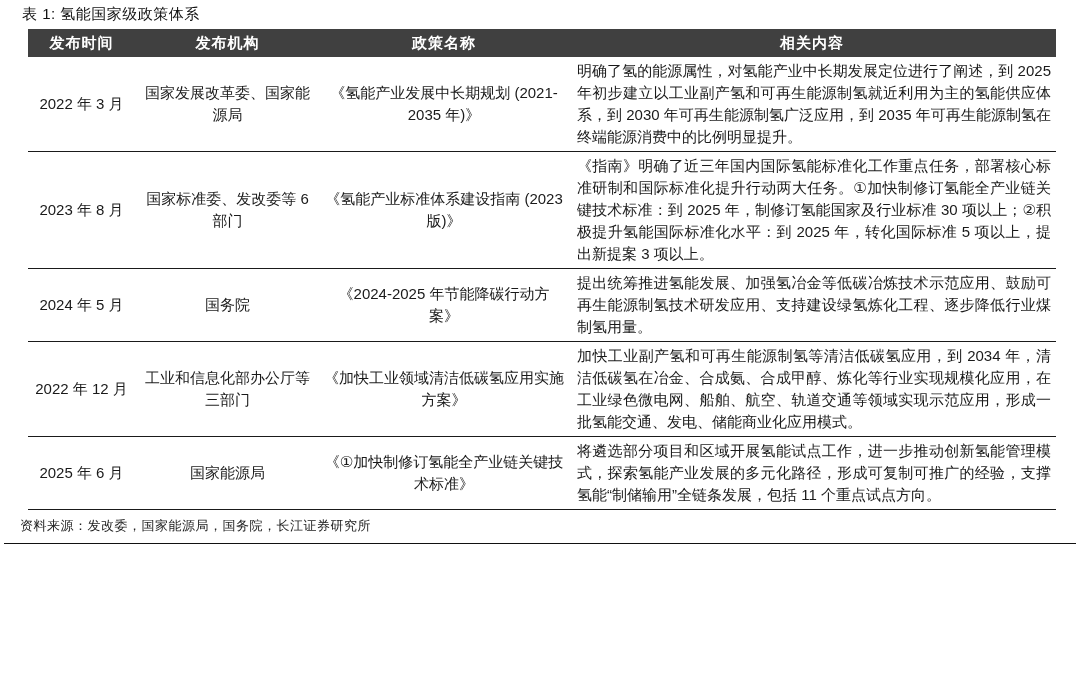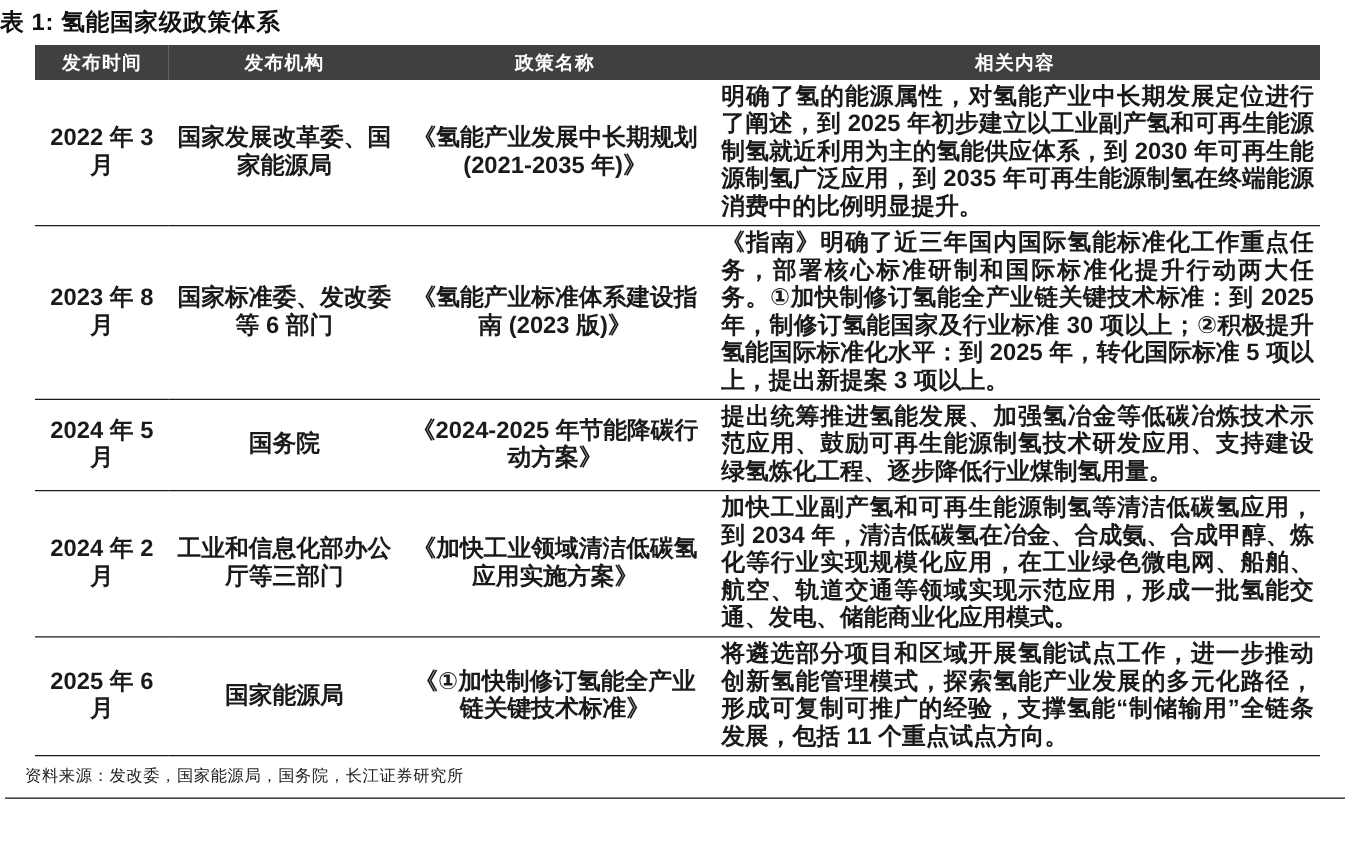--- a/index.html
+++ b/index.html
@@ -13,22 +13,23 @@
     color: #1a1a1a;
   }
   .page {
     width: 1080px;
     height: 676px;
     position: relative;
     box-sizing: border-box;
     padding-top: 5px;
   }
   .table-title {
-    font-size: 19px;
-    font-weight: bold;
+    margin-left: 22px;
+    font-size: 15px;
+    font-weight: normal;
     color: #111111;
     letter-spacing: 0.5px;
     margin-bottom: 5px;
   }
   table.policy-table {
     table-layout: fixed;
     border-collapse: collapse;
     width: 1028px;
     margin-left: 28px;
   }
@@ -41,25 +42,24 @@
     color: #ffffff;
     font-size: 15px;
     font-weight: bold;
     height: 28px;
     padding: 0;
     text-align: center;
     letter-spacing: 1px;
   }
   tbody td {
     border-bottom: 1.6px solid #1a1a1a;
-    font-size: 19px;
+    font-size: 15px;
     line-height: 22px;
     padding: 3px 4px;
     vertical-align: middle;
-    font-weight: bold;
   }
   td.cell-date, td.cell-agency, td.cell-policy {
     text-align: center;
   }
   td.cell-content {
     text-align: justify;
     padding-left: 9px;
     padding-right: 5px;
   }
   .source-row {
@@ -109,21 +109,21 @@
         <td class="cell-policy">《氢能产业标准体系建设指南 (2023 版)》</td>
         <td class="cell-content">《指南》明确了近三年国内国际氢能标准化工作重点任务，部署核心标准研制和国际标准化提升行动两大任务。①加快制修订氢能全产业链关键技术标准：到 2025 年，制修订氢能国家及行业标准 30 项以上；②积极提升氢能国际标准化水平：到 2025 年，转化国际标准 5 项以上，提出新提案 3 项以上。</td>
       </tr>
       <tr>
         <td class="cell-date">2024 年 5 月</td>
         <td class="cell-agency">国务院</td>
         <td class="cell-policy">《2024-2025 年节能降碳行动方案》</td>
         <td class="cell-content">提出统筹推进氢能发展、加强氢冶金等低碳冶炼技术示范应用、鼓励可再生能源制氢技术研发应用、支持建设绿氢炼化工程、逐步降低行业煤制氢用量。</td>
       </tr>
       <tr>
-        <td class="cell-date">2024 年 2 月</td>
+        <td class="cell-date">2022 年 12 月</td>
         <td class="cell-agency">工业和信息化部办公厅等三部门</td>
         <td class="cell-policy">《加快工业领域清洁低碳氢应用实施方案》</td>
         <td class="cell-content">加快工业副产氢和可再生能源制氢等清洁低碳氢应用，到 2034 年，清洁低碳氢在冶金、合成氨、合成甲醇、炼化等行业实现规模化应用，在工业绿色微电网、船舶、航空、轨道交通等领域实现示范应用，形成一批氢能交通、发电、储能商业化应用模式。</td>
       </tr>
       <tr>
         <td class="cell-date">2025 年 6 月</td>
         <td class="cell-agency">国家能源局</td>
         <td class="cell-policy">《①加快制修订氢能全产业链关键技术标准》</td>
         <td class="cell-content">将遴选部分项目和区域开展氢能试点工作，进一步推动创新氢能管理模式，探索氢能产业发展的多元化路径，形成可复制可推广的经验，支撑氢能“制储输用”全链条发展，包括 11 个重点试点方向。</td>
       </tr>

